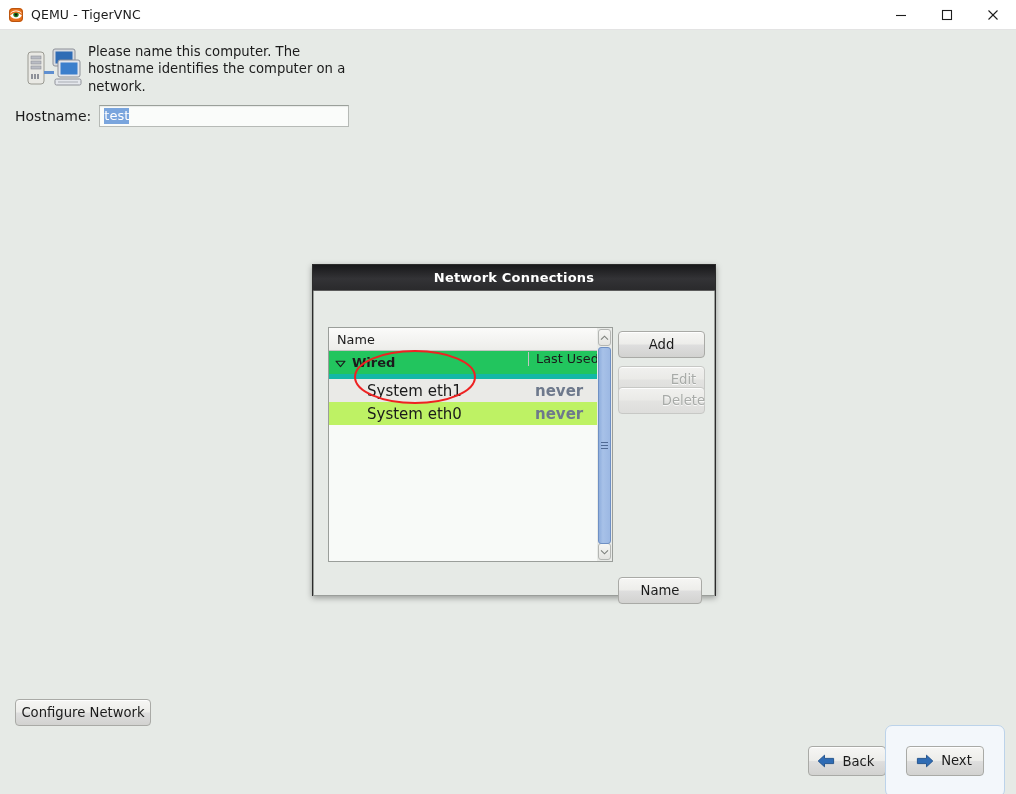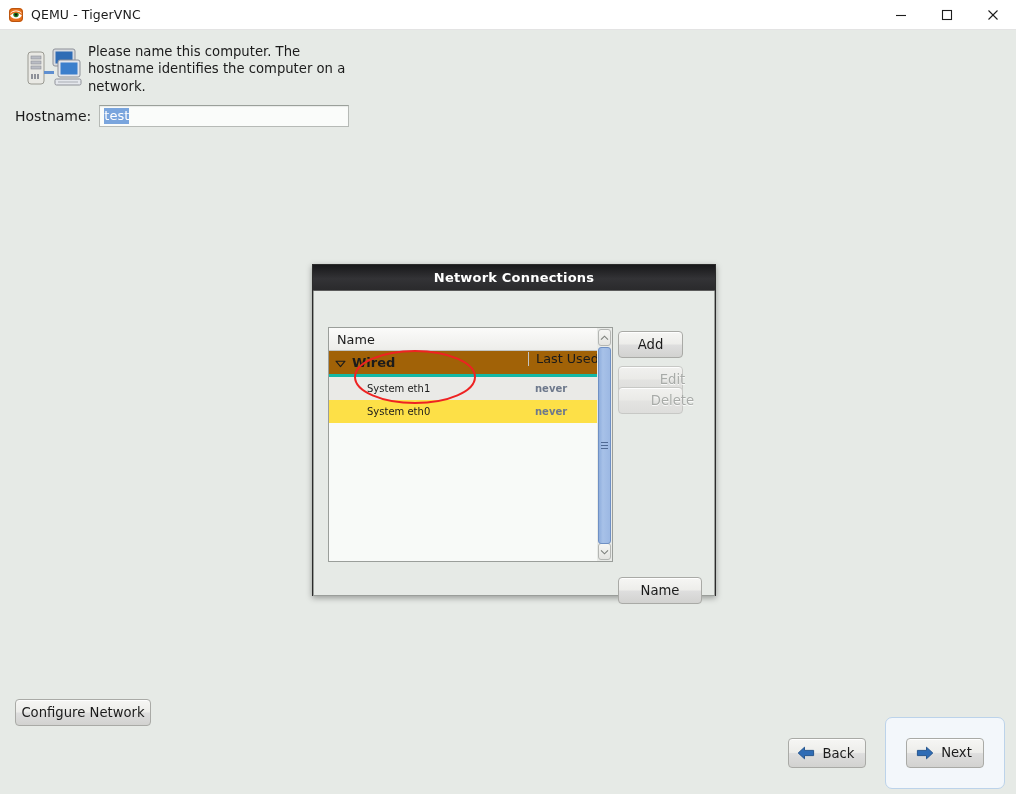--- a/index.html
+++ b/index.html
@@ -130,24 +130,24 @@
   }
   #configure-network-button {
     position: absolute;
     left: 15px; top: 699px;
     width: 136px; height: 27px; text-align: right;
   }
 
   
   .nav {
     position: absolute;
-    right: 16px; bottom: 10px;
-    display: flex;
-    align-items: center;
-    gap: 24px;
+    right: 16px; bottom: 2px;
+    display: flex;
+    align-items: center;
+    gap: 4px;
   }
   #back-button, #next-button {
     width: 78px; height: 30px;
     gap: 7px;
     padding-right: 2px;
   }
   .focus-ring {
     padding: 20px;
     border: 1px solid #bcd3ea;
     border-radius: 7px;
@@ -220,39 +220,39 @@
     border-left: 1px solid #c3c5c2;
     height: 14px;
     line-height: 14px;
     box-sizing: border-box;
     margin-top: 40px;
   }
   .group-row {
     display: flex;
     align-items: center;
     height: 23px;
-    border-bottom: 3px solid #14b8a6;
-    background: #a16207;
+    border-bottom: 5px solid #14b8a6;
+    background: #22c55e;
     padding-left: 6px;
   }
   .expander { margin-right: 6px; display:block; }
   .group-label {
     font-size: 13px;
     font-weight: bold;
     color: #1b1b1b;
   }
   .conn-row {
     display: flex;
     align-items: center;
     height: 23px;
-    font-size: 10px;
+    font-size: 15px;
     color: #1b1b1b;
   }
   .conn-row.odd { background: #eaeae7; }
-  .conn-row.even { background: #fde047; }
+  .conn-row.even { background: #bef264; }
   .conn-name { flex: 1 1 auto; padding-left: 38px; }
   .conn-last {
     width: 82px;
     padding-left: 7px;
     box-sizing: border-box;
     color: #6e798c;
     font-weight: bold;
   }
   #list-scrollbar {
     position: absolute;
@@ -294,21 +294,21 @@
     justify-content: center;
   }
   .sb-grip { width: 7px; }
   .sb-grip div {
     height: 1px;
     background: #4f6a95;
     margin: 2px 0;
   }
   .side-btn {
     position: absolute;
-    width: 65px;
+    width: 87px;
     height: 27px;
     left: 304px;
   }
   #dlg-add-button    { top: 40px; }
   #dlg-edit-button   { top: 75px; }
   #dlg-delete-button { top: 96px; }
   #dlg-close-button  { position: absolute; left: 304px; top: 286px; width: 84px; height: 27px; }
 
   
   .annotation {

